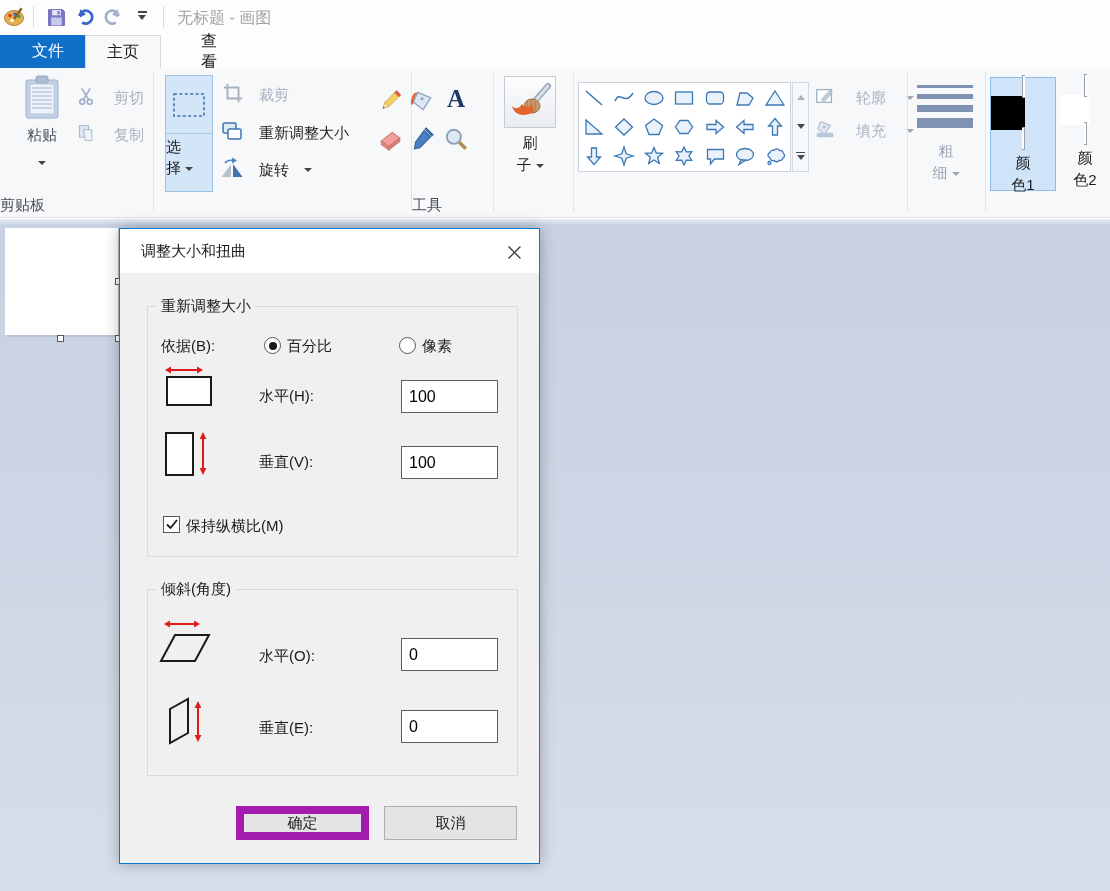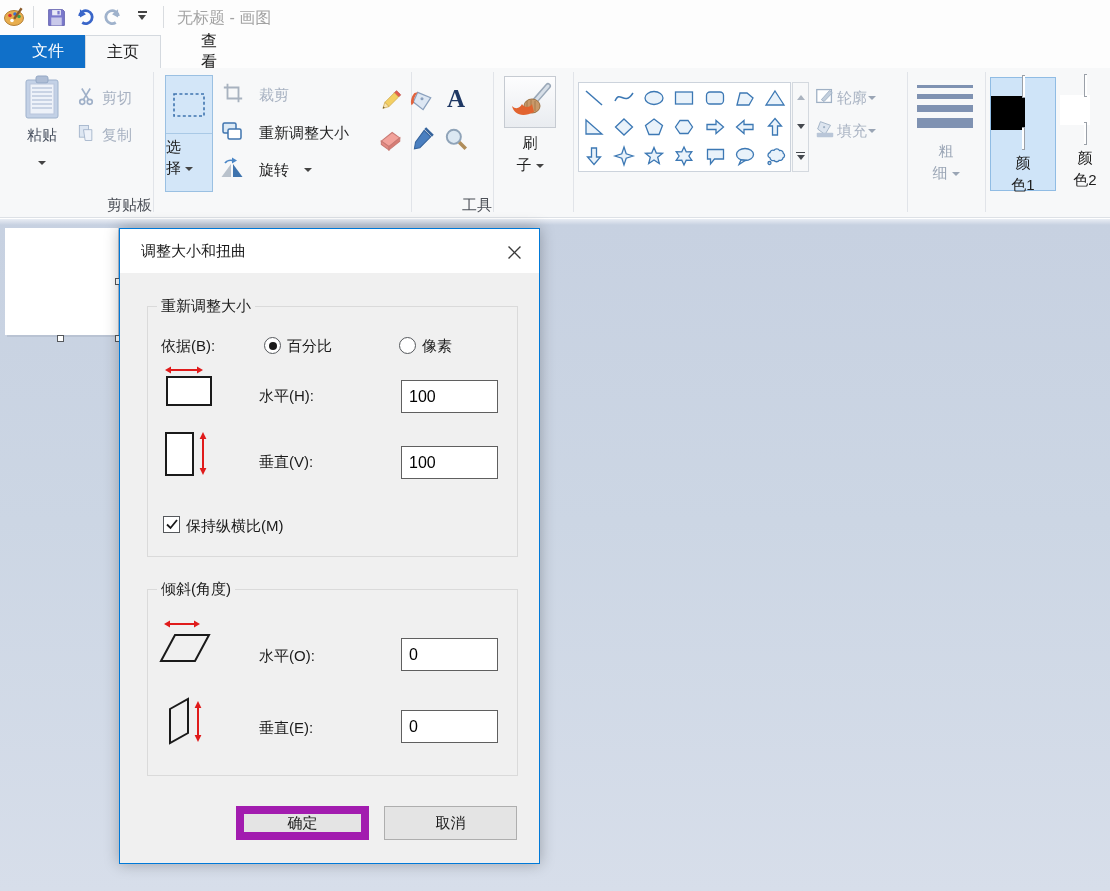--- a/index.html
+++ b/index.html
@@ -19,28 +19,28 @@
   
   .tabrow { position:absolute; left:0; top:35px; width:1110px; height:33px; background:#fdfdfd; }
   .tab { position:absolute; top:0; height:33px; display:flex; align-items:center; justify-content:center; font-size:16px; color:#1e1e1e; }
   .tab-file { left:0; width:96px; background:#1070c9; color:#fff; }
   .tab-home { left:85px; width:76px; background:#f7f8f9; border:1px solid #d4d9df; border-bottom:none; }
   .tab-view { left:162px; width:70px;padding-left:39px; }
 
   
   .ribbon { position:absolute; left:0; top:68px; width:1110px; height:150px; background:#f7f8f9; border-bottom:1px solid #dde1e6; }
   .rsep { position:absolute; top:4px; width:1px; height:140px; background:#e1e4e9; }
-  .glabel { position:absolute; top:128px; height:20px; font-size:15px; color:#4c5058; text-align:right; }
+  .glabel { position:absolute; top:128px; height:20px; font-size:15px; color:#4c5058; text-align:left; }
   .btn-label { font-size:15px; color:#1e1e1e; }
   .dis-label { font-size:15px; color:#a8b2c2; }
   .drop-tri { display:inline-block; width:0; height:0; border-left:4px solid transparent; border-right:4px solid transparent; border-top:4.5px solid #444; vertical-align:middle; }
   .drop-tri-gray { border-top-color:#9aa5b5; }
 
   .paste-btn { position:absolute; left:14px; top:6px; width:56px; height:116px; text-align:center; }
-  .cutcopy { position:absolute; display:flex; align-items:center; gap:6px; }
+  .cutcopy { position:absolute; display:flex; align-items:center; gap:18px; }
 
   .select-btn { position:absolute; left:165px; top:7px; width:48px; height:117px; background:#d3e6f8; border:1px solid #9ac0e2; }
   .select-btn .icon-part { height:58px; border-bottom:1px solid #a9c9e6; display:flex; align-items:center; justify-content:center; }
   .select-btn .txt-part { padding-top:2px; line-height:21px; font-size:15px; color:#1e1e1e; }
 
   .img-row { position:absolute; display:flex; align-items:center; gap:15px; }
 
   .tool-ico { position:absolute; width:26px; height:26px; display:flex; align-items:center; justify-content:center; }
 
   .brush-btn { position:absolute; left:503px; top:8px; width:54px; height:110px; text-align:center; }
@@ -49,21 +49,21 @@
 
   .shape-panel { position:absolute; left:578px; top:14px; width:213px; height:90px; background:#fff; border:1px solid #ccd3dc; display:grid; grid-template-columns:repeat(7,1fr); }
   .shape-cell { display:flex; align-items:center; justify-content:center; }
   .shape-scroll { position:absolute; left:792px; top:14px; width:17px; height:90px; border:1px solid #d4d9df; background:#f7f8f9; }
   .ss-btn { position:absolute; left:0; width:15px; height:29px; display:flex; align-items:center; justify-content:center; }
   .tri-up { width:0;height:0;border-left:4.5px solid transparent;border-right:4.5px solid transparent;border-bottom:5px solid #aab3bf; }
   .tri-dn { width:0;height:0;border-left:4.5px solid transparent;border-right:4.5px solid transparent;border-top:5px solid #45494f; }
   .ss-more { display:flex; flex-direction:column; align-items:center; gap:1.5px; }
   .ss-more .ln { width:9px; height:1.5px; background:#45494f; }
 
-  .of-row { position:absolute; display:flex; align-items:center; gap:1px; }
+  .of-row { position:absolute; display:flex; align-items:center; gap:20px; }
 
   .thick-lines { position:absolute; left:917px; top:17px; width:56px; }
   .thick-lines .tl { background:#7f92b2; margin-bottom:6px; }
   .size-txt { position:absolute; left:908px; top:72px; width:76px; text-align:center; line-height:22px; font-size:15px; color:#9aa5b5; }
 
   .color-btn { position:absolute; top:9px; text-align:center; }
   .color-btn.sel { background:#cfe4f8; border:1px solid #90bce4; }
   .swatch-outer { margin:6px auto 0; border:1px solid #9aa0a8; background:#fff; padding:2px; }
   .swatch { display:block; }
   .color-txt { margin-top:4px; line-height:22px; font-size:15px; color:#1e1e1e; }

